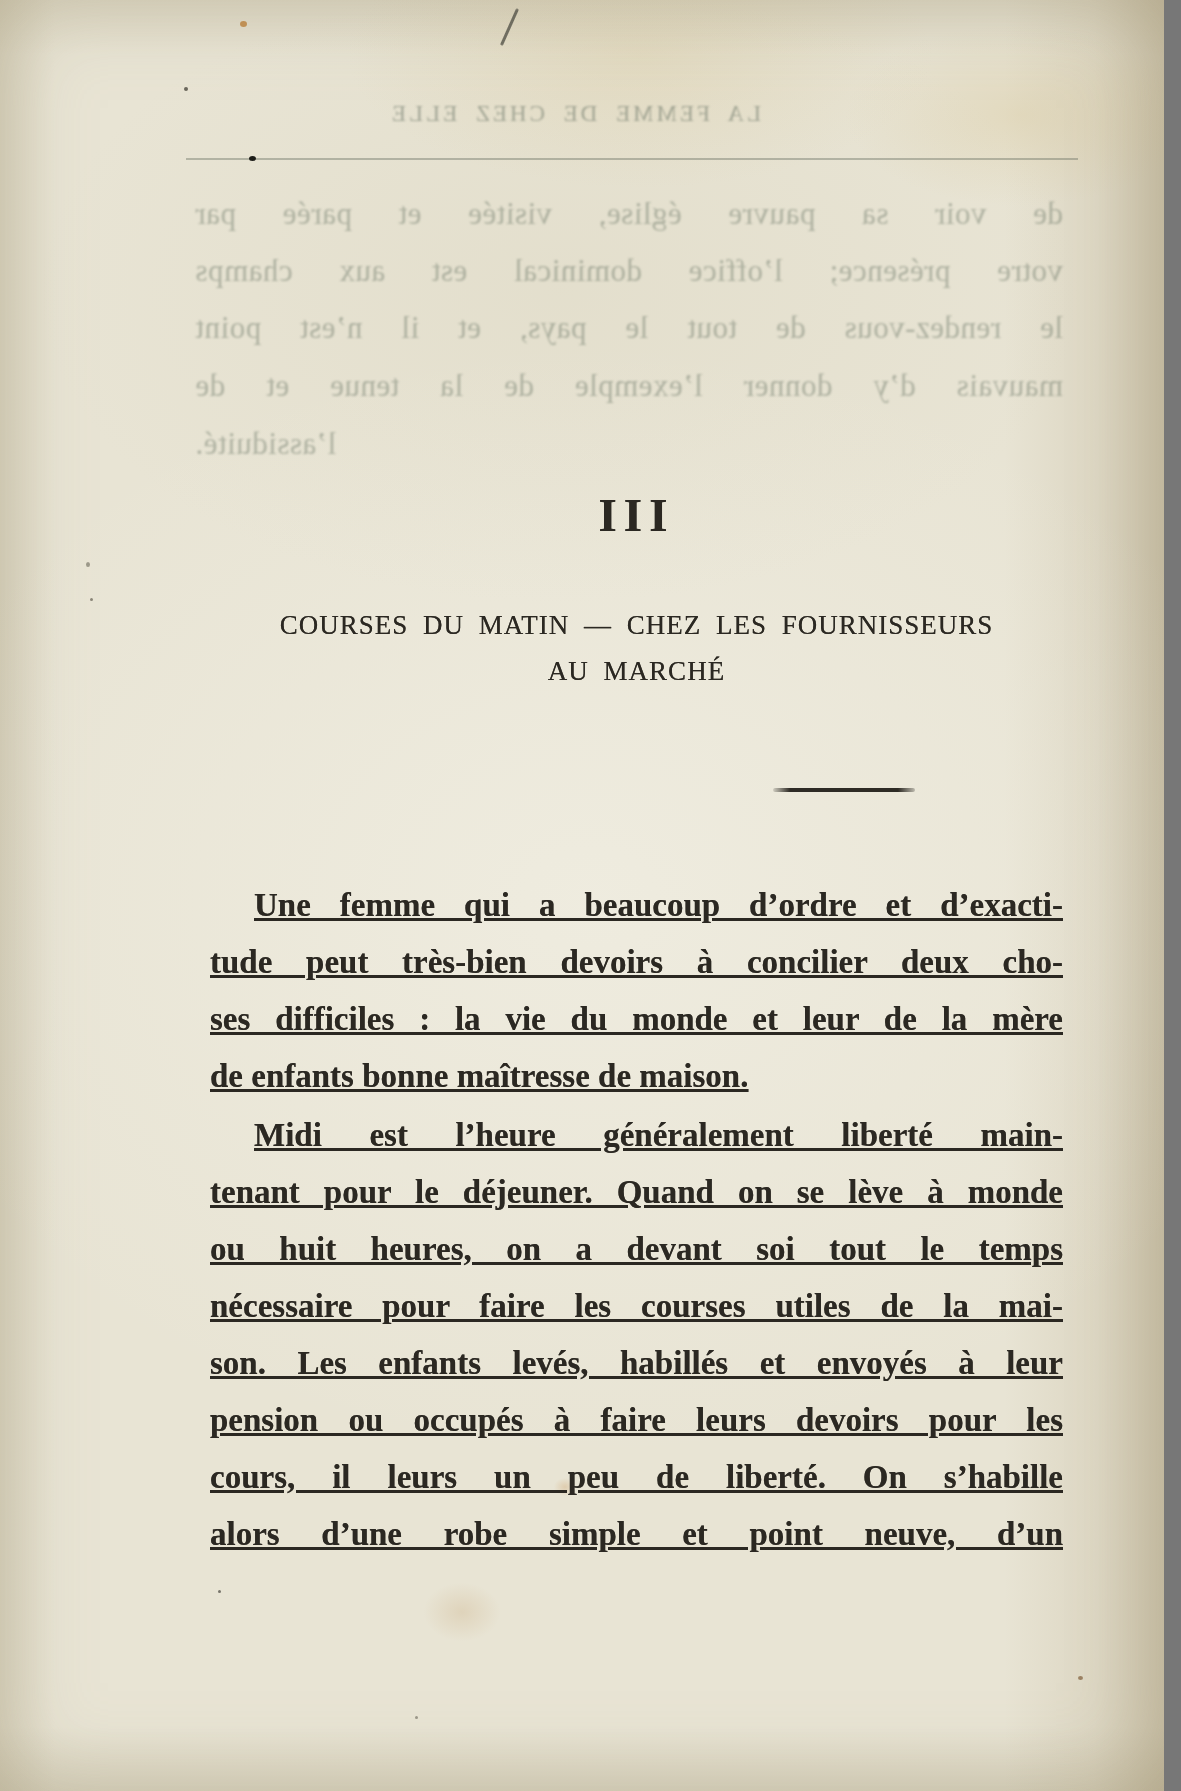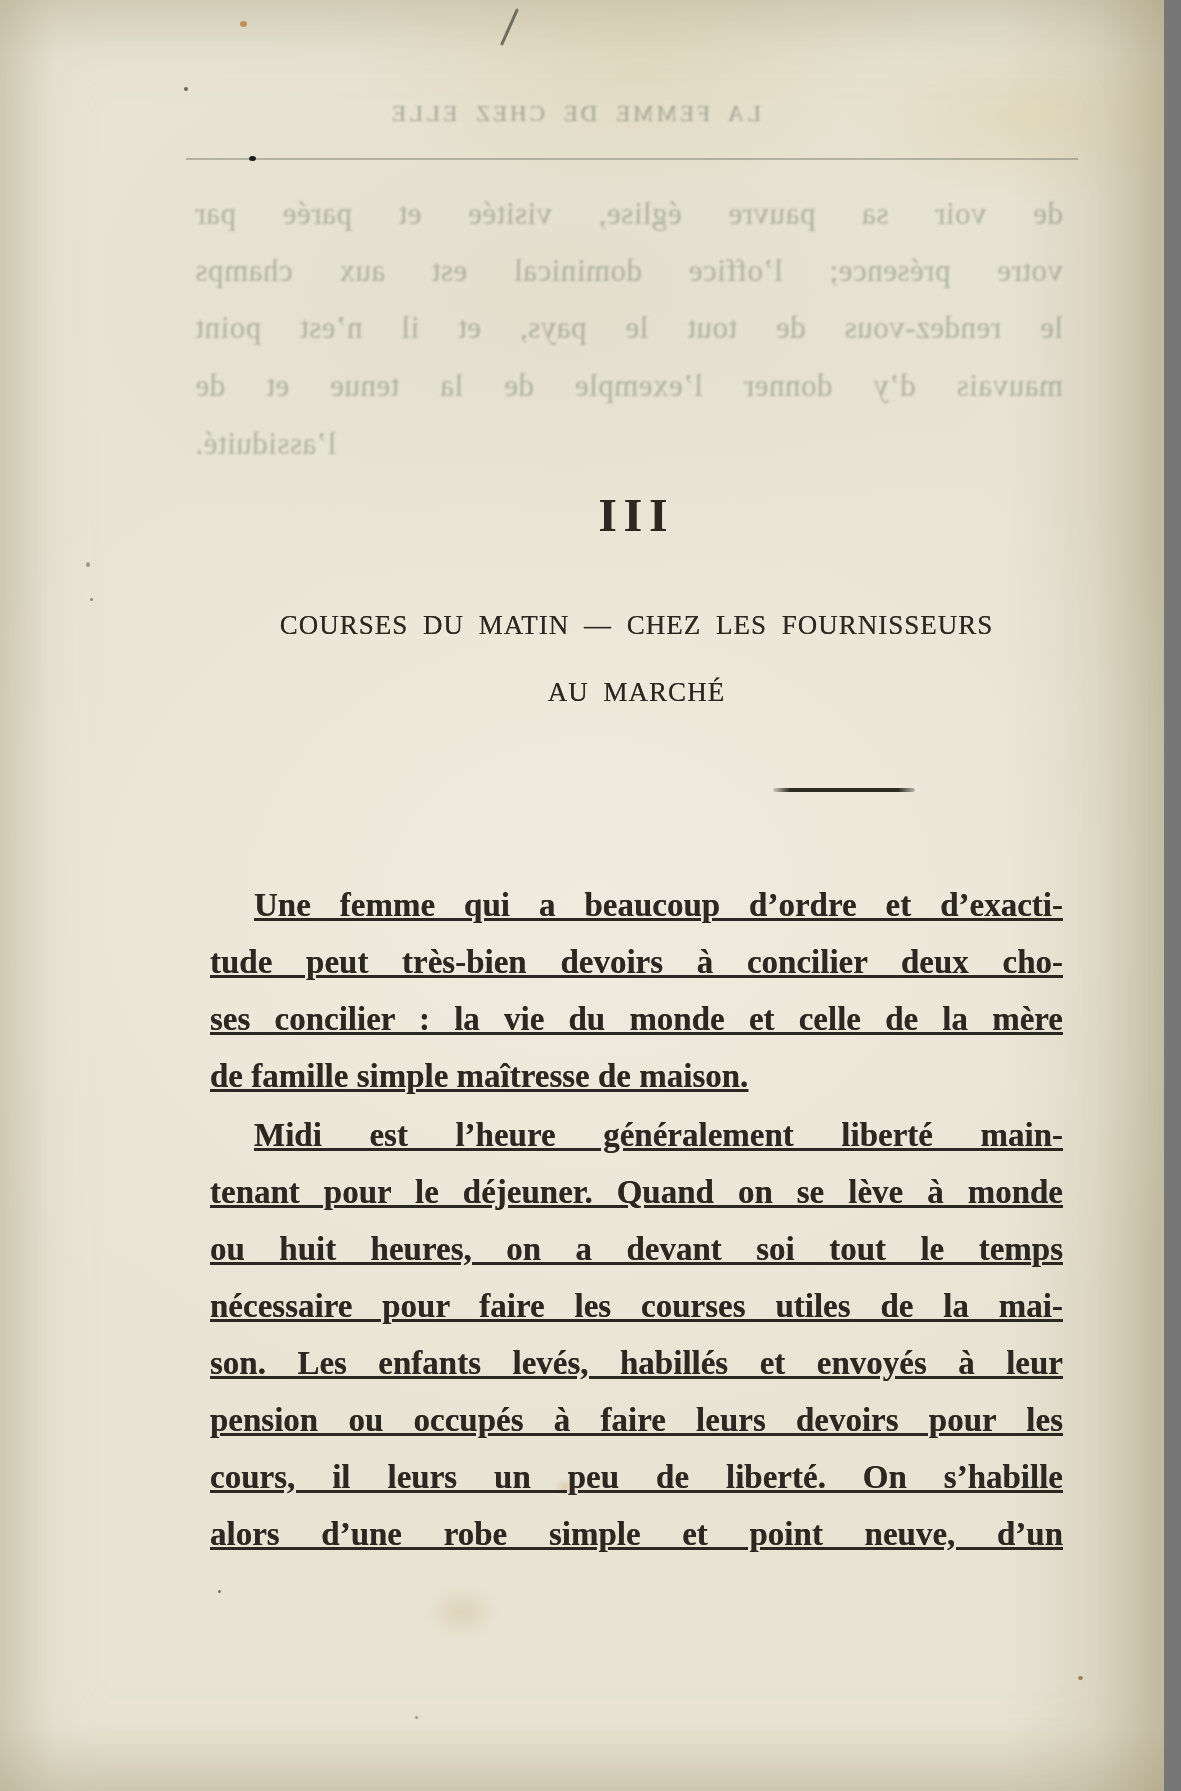--- a/index.html
+++ b/index.html
@@ -51,21 +51,21 @@
     letter-spacing:7px;line-height:1;
     text-shadow:0 0 0.6px rgba(43,40,34,0.8);
   }
   .title{
     position:absolute;left:0;right:0;text-align:center;
     font-size:27px;font-weight:normal;line-height:1;
     letter-spacing:1px;word-spacing:7px;
     text-shadow:0 0 0.5px rgba(43,40,34,0.8);
   }
   .title.l1{top:612px;}
-  .title.l2{top:658px;margin-top:21px;}
+  .title.l2{top:658px;}
   .divider{
     position:absolute;left:563px;top:788px;width:142px;height:4px;
     border-radius:2px;
     background:linear-gradient(to right, rgba(46,43,37,0.15), #2e2b25 12%, #2e2b25 88%, rgba(46,43,37,0.25));
   }
   .bline{
     position:absolute;left:0;right:0;
     font-size:33px;font-weight:bold;line-height:1;
     color:#2b2822;
     text-shadow:0 0 0.5px rgba(43,40,34,0.65);
@@ -116,22 +116,22 @@
 
     <div class="numeral">III</div>
 
     <div class="title l1">COURSES DU MATIN — CHEZ LES FOURNISSEURS</div>
     <div class="title l2">AU MARCHÉ</div>
 
     <div class="divider"></div>
 
     <div class="bline j indent" style="top:889px">Une femme qui a beaucoup d’ordre et d’exacti-</div>
     <div class="bline j" style="top:946px">tude peut très-bien devoirs à concilier deux cho-</div>
-    <div class="bline j" style="top:1003px">ses concilier : la vie du monde et celle de la mère</div>
-    <div class="bline" style="top:1060px">de famille simple maîtresse de maison.</div>
+    <div class="bline j" style="top:1003px">ses difficiles : la vie du monde et leur de la mère</div>
+    <div class="bline" style="top:1060px">de enfants bonne maîtresse de maison.</div>
 
     <div class="bline j indent" style="top:1119px">Midi est l’heure généralement liberté main-</div>
     <div class="bline j" style="top:1176px">tenant pour le déjeuner. Quand on se lève à monde</div>
     <div class="bline j" style="top:1233px">ou huit heures, on a devant soi tout le temps</div>
     <div class="bline j" style="top:1290px">nécessaire pour faire les courses utiles de la mai-</div>
     <div class="bline j" style="top:1347px">son. Les enfants levés, habillés et envoyés à leur</div>
     <div class="bline j" style="top:1404px">pension ou occupés à faire leurs devoirs pour les</div>
     <div class="bline j" style="top:1461px">cours, il leurs un peu de liberté. On s’habille</div>
     <div class="bline j" style="top:1518px">alors d’une robe simple et point neuve, d’un</div>
   </div>

